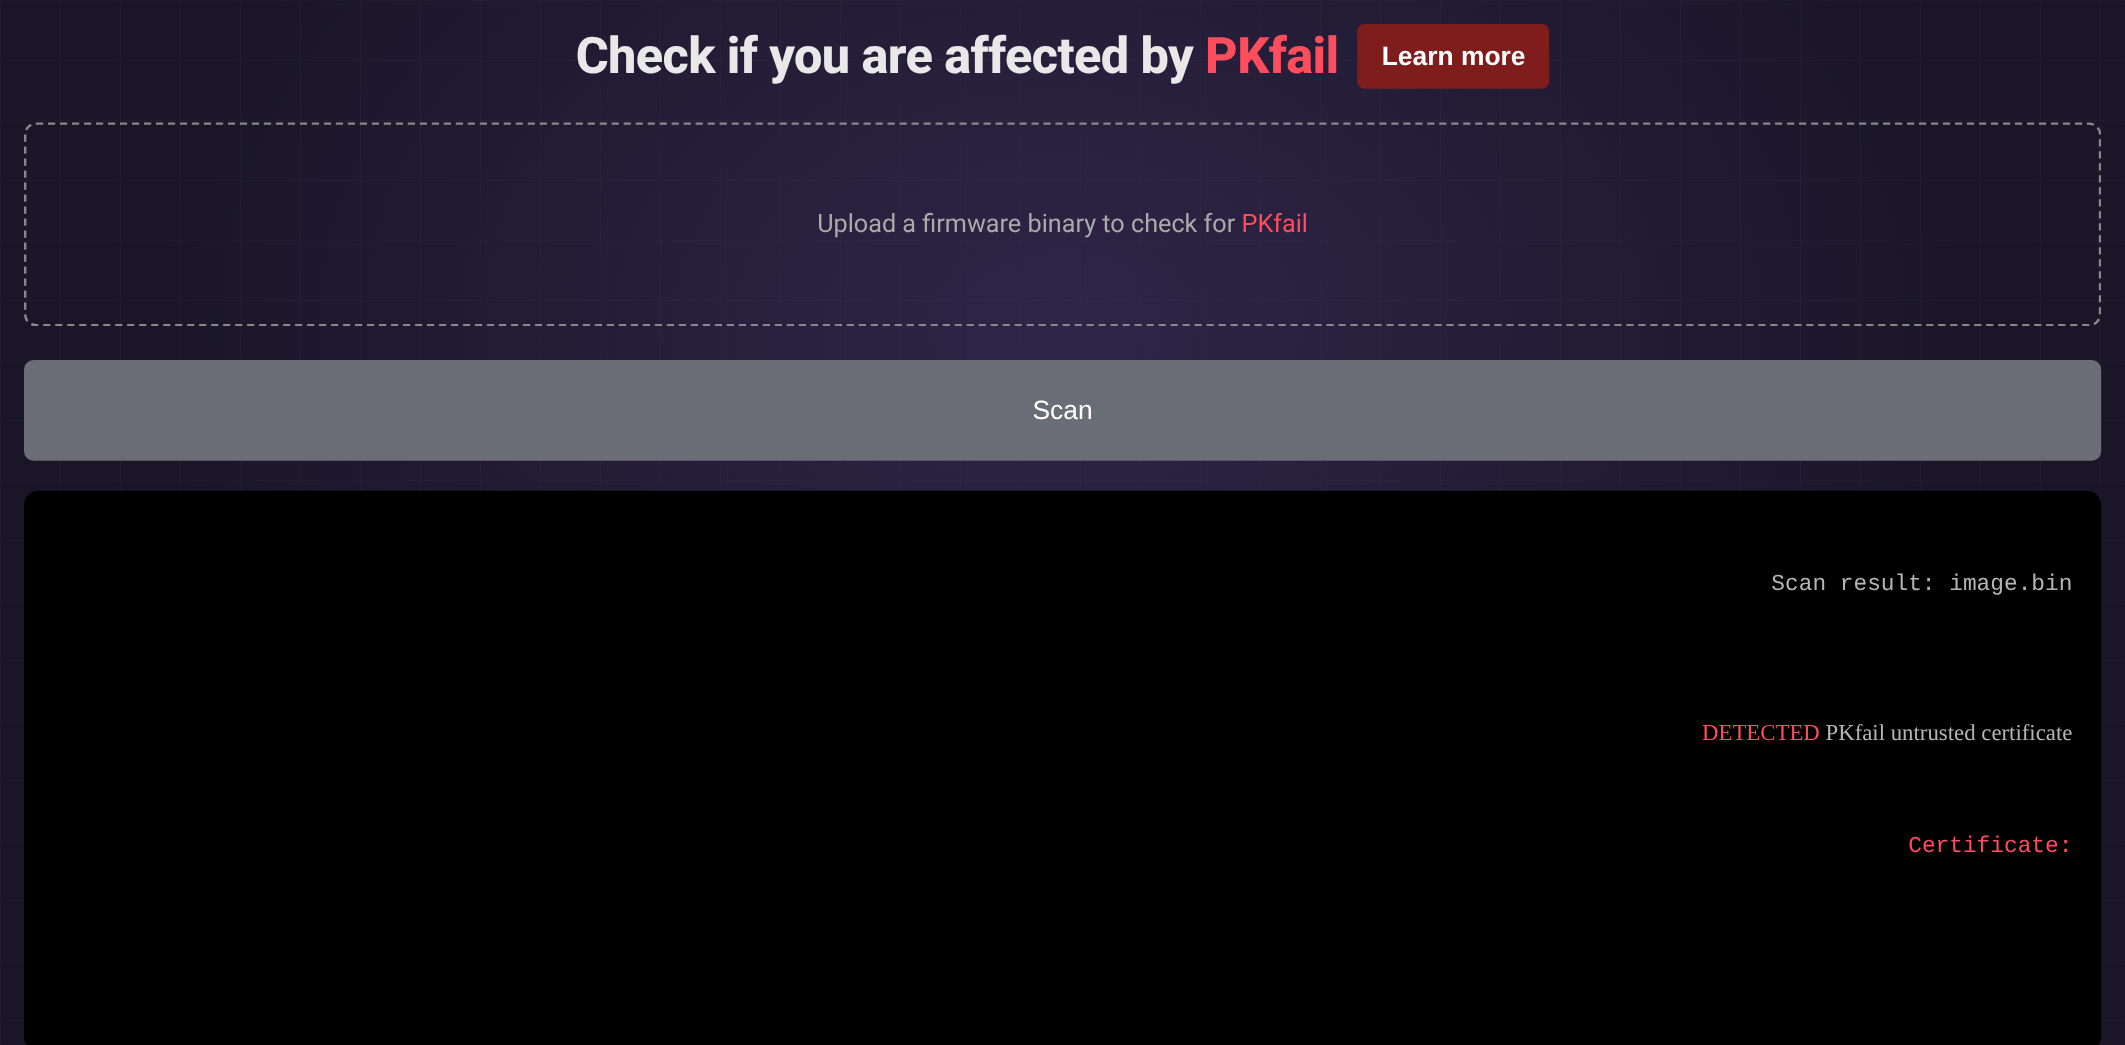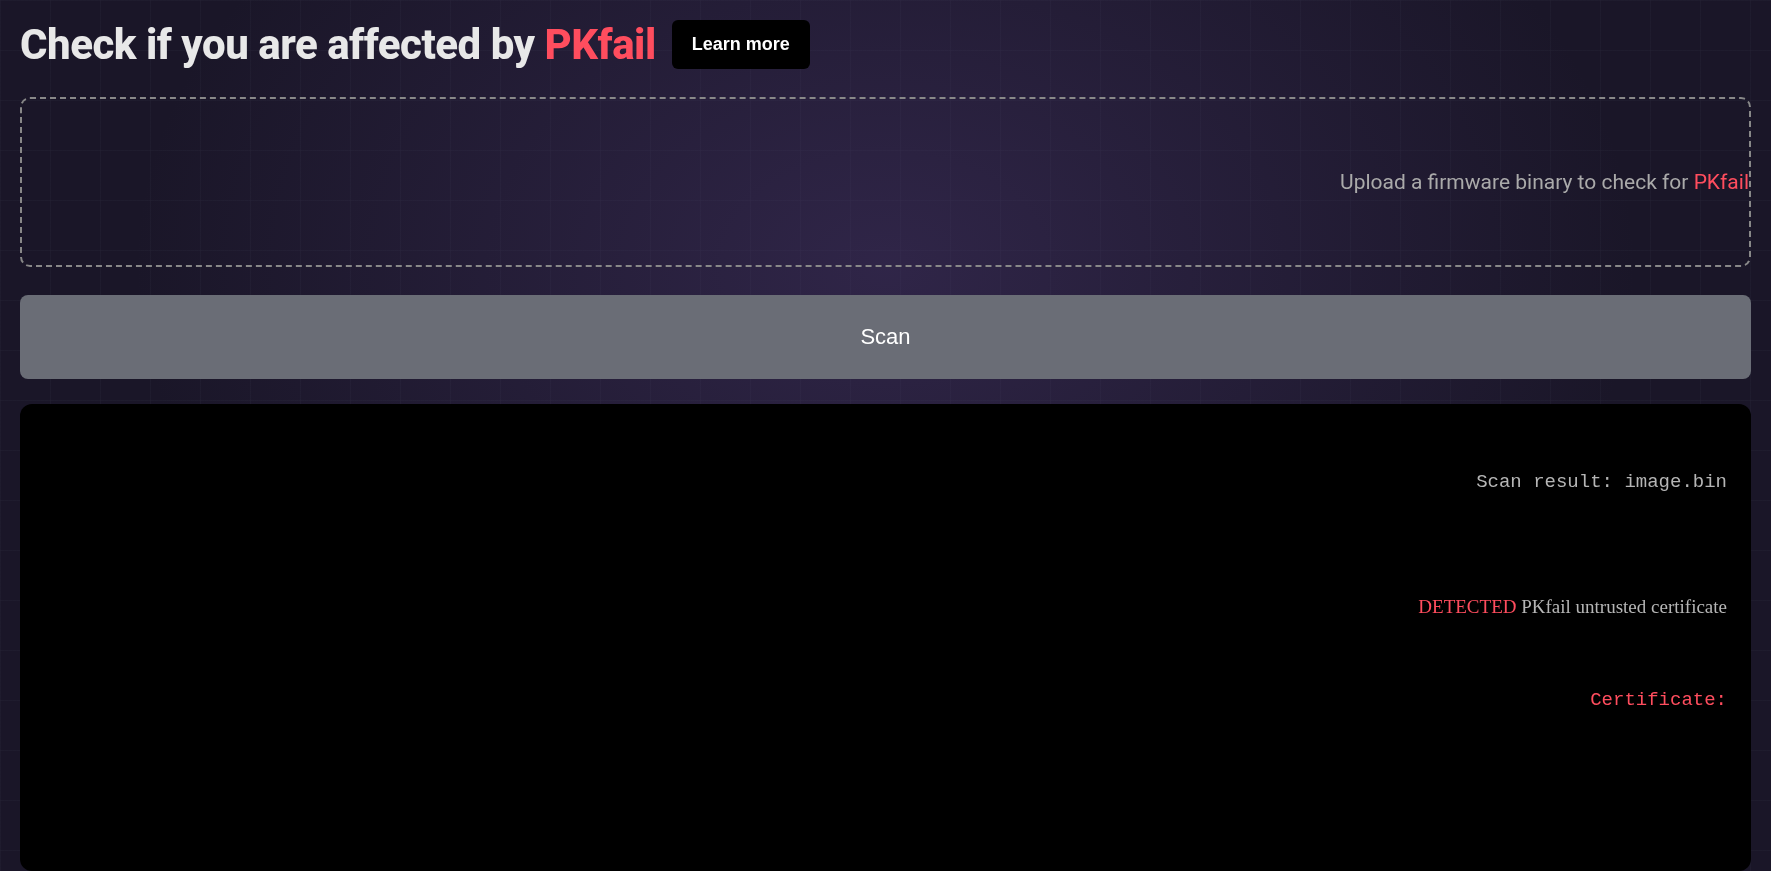--- a/index.html
+++ b/index.html
@@ -21,51 +21,52 @@
       padding: 20px;
       position: relative;
       overflow: hidden;
     }
     
     .header-row {
       display: flex;
       align-items: center;
       gap: 16px;
       margin-bottom: 28px;
+      justify-content: center;
     }
     
     .page-title {
       font-size: 42px;
       font-weight: 800;
       color: #e8e8e8;
       letter-spacing: -0.5px;
     }
     
     .pkfail-accent {
       color: #ff4d5e;
     }
     
     .learn-more-btn {
-      background: #000000;
+      background: #7f1d1d;
       color: #fff;
       border: none;
       padding: 14px 20px;
-      font-size: 18px;
+      font-size: 22px;
       font-weight: 700;
       border-radius: 6px;
       cursor: pointer;
     }
     
     .dropzone {
       border: 2px dashed #888;
       border-radius: 10px;
       height: 170px;
       display: flex;
       align-items: center;
-      justify-content: flex-end;
+      justify-content: center;
       margin-bottom: 28px;
     }
     
     .dropzone-text {
       color: #aaa;
       font-size: 21px;
     }
     
     .dropzone-text .pkfail-link {
       color: #ff4d5e;

